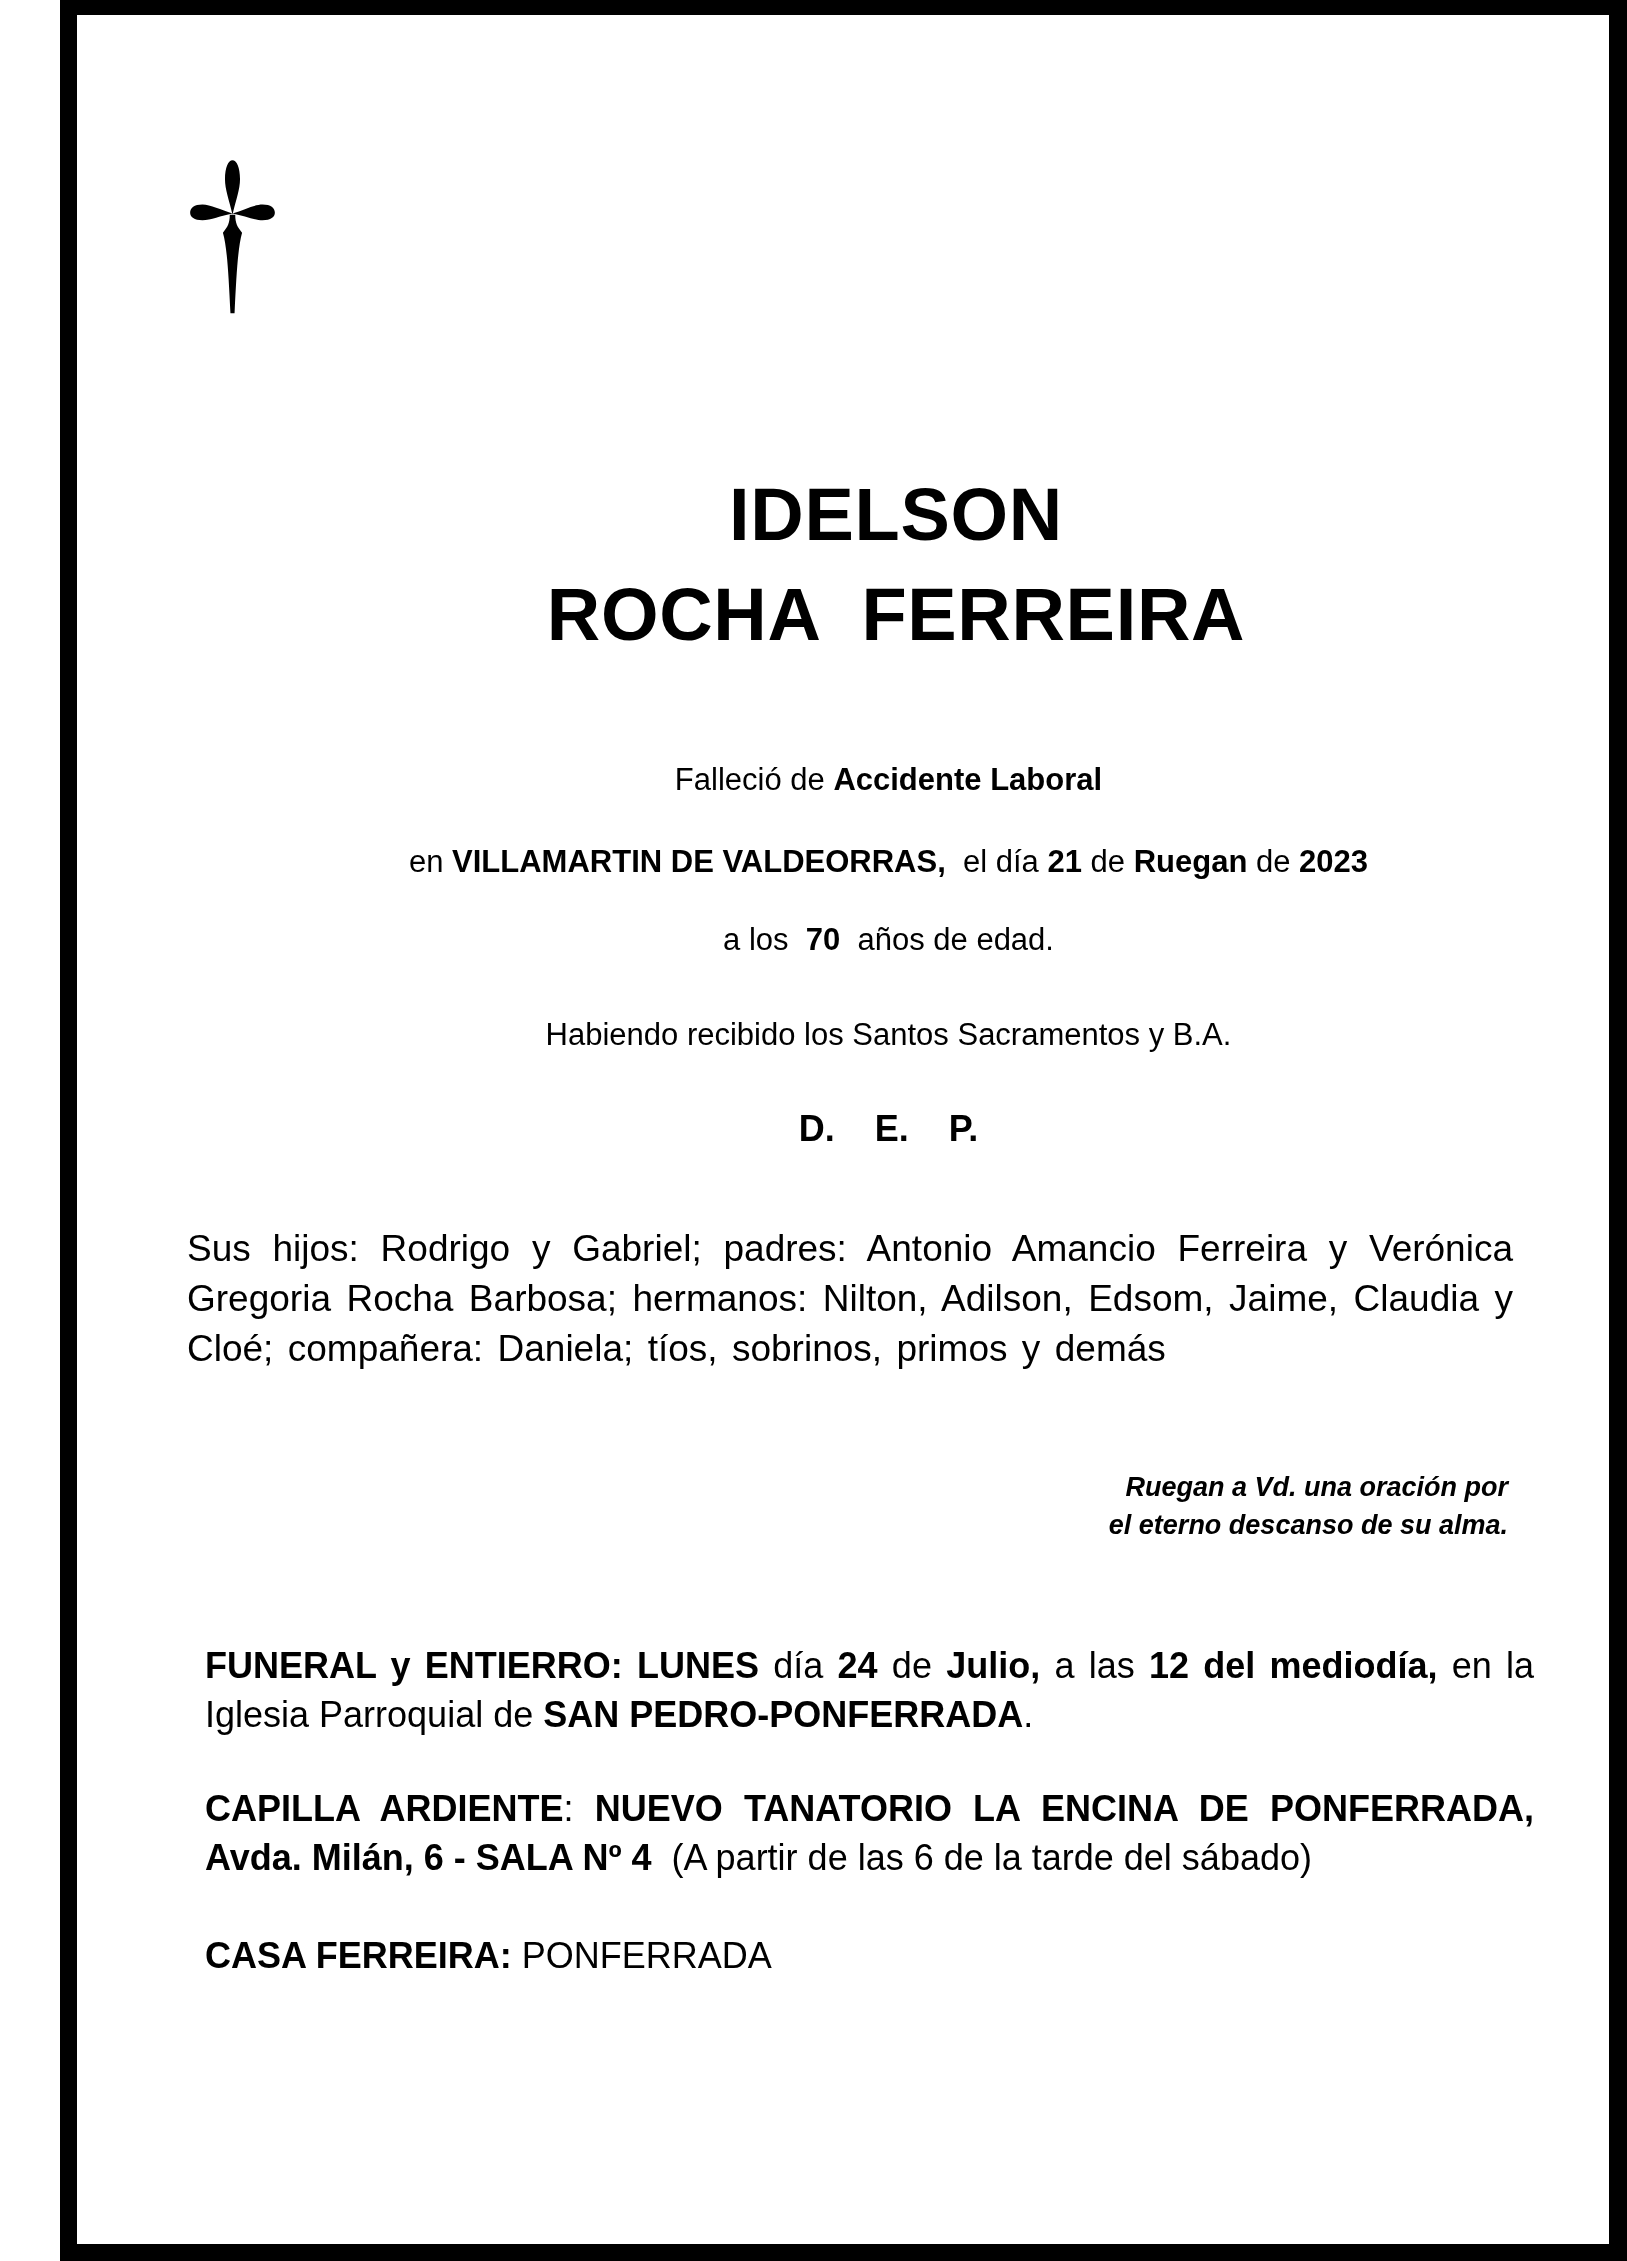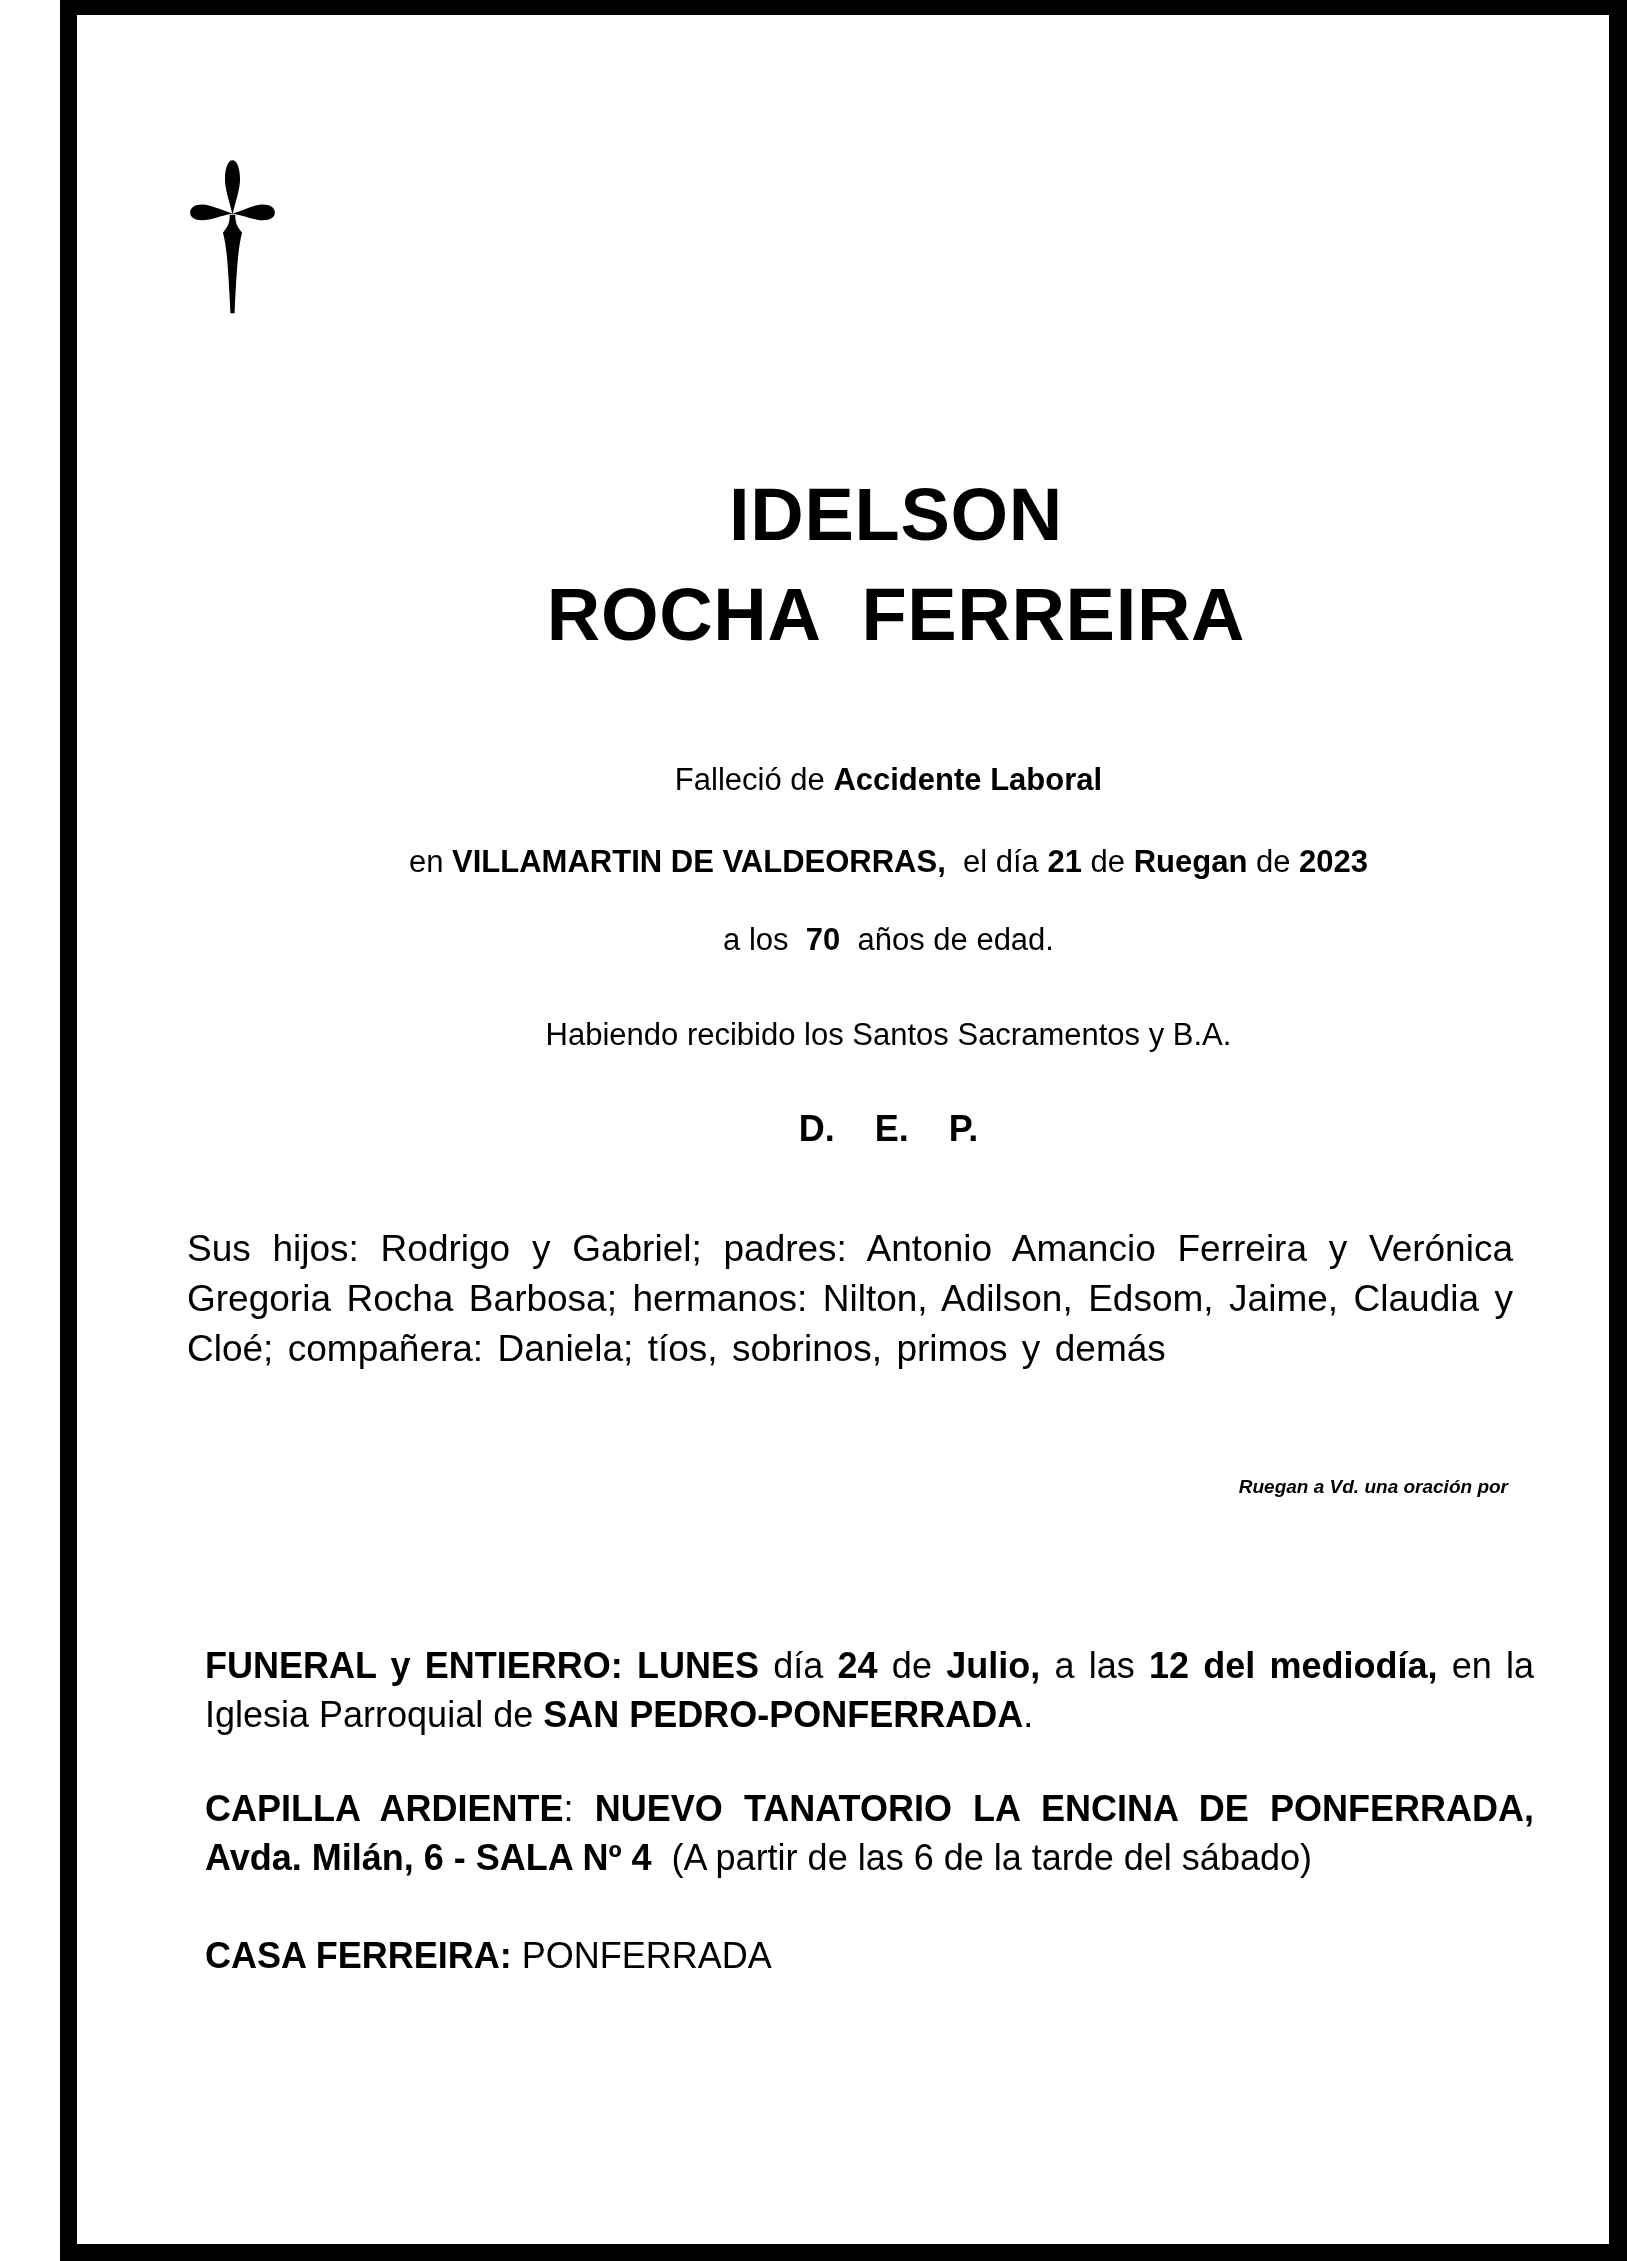--- a/index.html
+++ b/index.html
@@ -63,21 +63,21 @@
       left: 187px; width: 1326px; top: 1224px;
       font-size: 37px; line-height: 50px;
       text-align: justify;
       text-align-last: left;
       word-spacing: 4.1px;
     }
     .prayer {
       left: 889px; width: 619px; top: 1468px;
       text-align: right;
       font-weight: bold; font-style: italic;
-      font-size: 19px; line-height: 38px;
+      font-size: 27px; line-height: 38px;
     }
     .block {
       left: 187px; width: 1329px;
       font-size: 36px; line-height: 49px;
       text-align: justify;
       text-align-last: left;
       margin-left: 18px;
     }
     .funeral { top: 1641px; }
     .capilla { top: 1784px; }
@@ -112,20 +112,21 @@
 <div class="abs center line l3"><span>a los  </span><b>70</b><span>  años de edad.</span></div>
 
 <div class="abs center line l4">Habiendo recibido los Santos Sacramentos y B.A.</div>
 
 <div class="abs center dep">D.    E.    P.</div>
 
 <div class="abs family">Sus hijos: Rodrigo y Gabriel; padres: Antonio Amancio Ferreira y Verónica Gregoria Rocha Barbosa; hermanos: Nilton, Adilson, Edsom, Jaime, Claudia y Cloé; compañera: Daniela; tíos, sobrinos, primos y demás</div>
 
 <div class="abs prayer">
   <div>Ruegan a Vd. una oración por</div>
+  <div>el eterno descanso de su alma.</div>
 </div>
 
 <div class="abs block funeral"><b>FUNERAL y ENTIERRO: LUNES</b><span> día </span><b>24</b><span> de </span><b>Julio,</b><span> a las </span><b>12 del mediodía,</b><span> en la Iglesia Parroquial de </span><b>SAN PEDRO-PONFERRADA</b><span>.</span></div>
 
 <div class="abs block capilla"><b>CAPILLA ARDIENTE</b><span>: </span><b>NUEVO TANATORIO LA ENCINA DE PONFERRADA, Avda. Milán, 6  - SALA Nº 4</b><span style="white-space:pre-wrap">  (A partir de las 6 de la tarde del sábado)</span></div>
 
 <div class="abs block casa"><b>CASA FERREIRA:</b><span style="white-space:pre"> PONFERRADA</span></div>
 
 
 </body></html>

